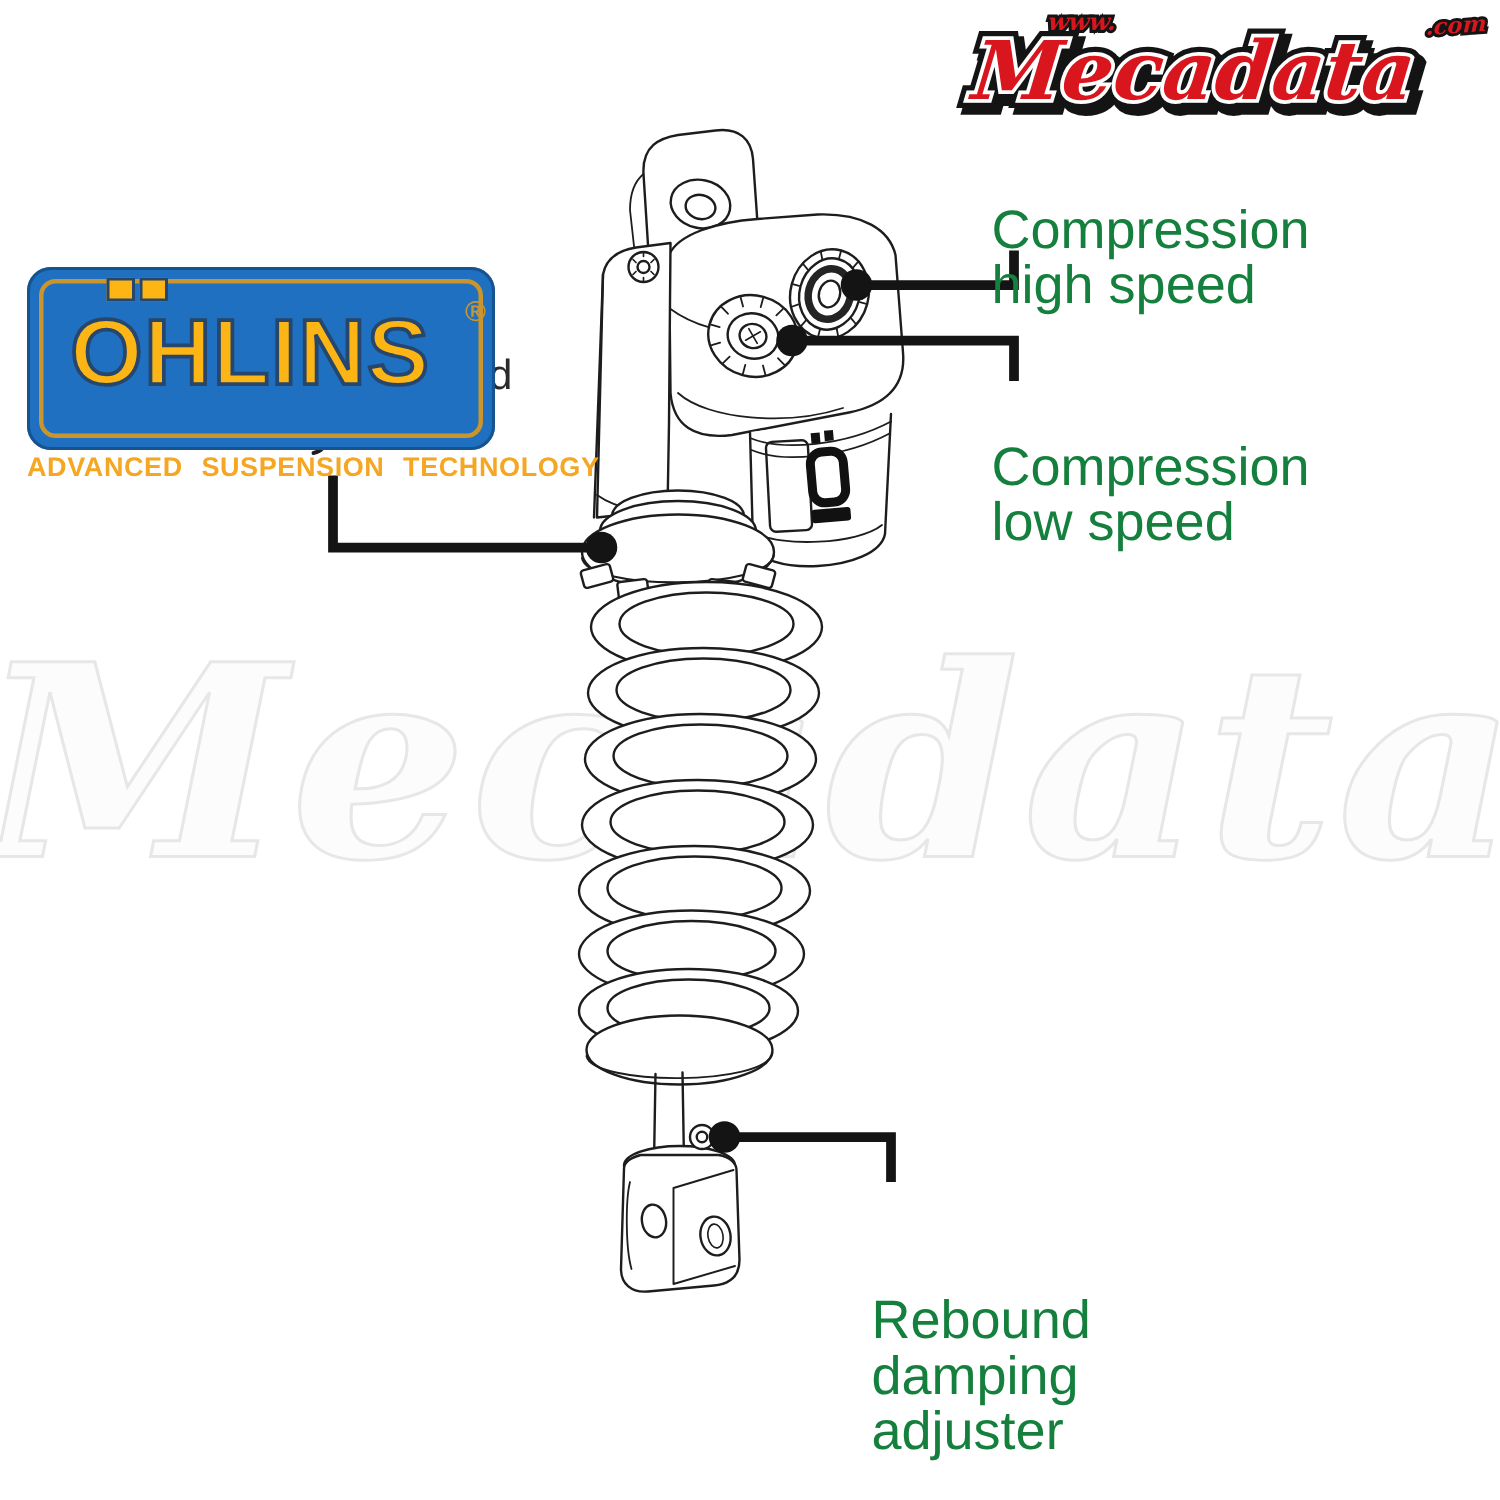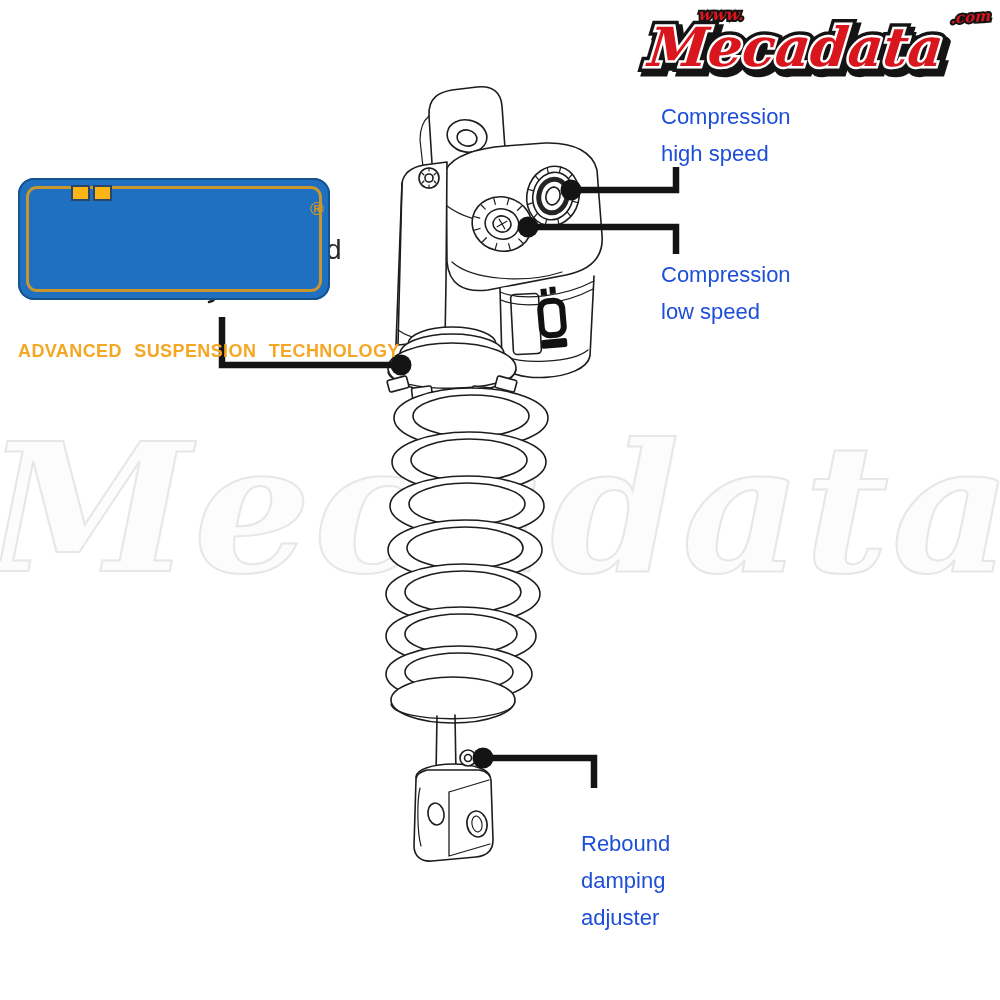--- a/index.html
+++ b/index.html
@@ -19,22 +19,23 @@
     -webkit-text-stroke:2px #e7e7e7;
     letter-spacing:2px;
     transform:scaleX(1.04);
     white-space:nowrap;
   }
   
   .art{position:absolute;left:0;top:0;z-index:2;}
   
   .callout{
     position:absolute;z-index:3;
-    font-size:22px;line-height:37px;color:#1d4ed8;
+    font-size:36px;line-height:37px;color:#15803d;
     white-space:pre-line;
+    margin-top:36px;
   }
   #lbl-comp-high{left:661px;top:98px;}
   #lbl-comp-low{left:661px;top:256px;}
   #lbl-rebound{left:581px;top:825px;}
   #fragment-d{left:326px;top:234px;z-index:3;position:absolute;font-size:28px;color:#2a2a2a;}
   
   .ohlins{
     position:absolute;left:18px;top:178px;width:312px;height:122px;z-index:3;
     background:#1f70c1;border-radius:16px;
     box-shadow:inset 0 0 0 2px #16538f;
@@ -58,21 +59,20 @@
   .ohlins .u2{left:75px;}
   .ohlins .reg{
     position:absolute;right:6px;top:20px;font-size:19px;color:#c9952c;
     -webkit-text-stroke:0;font-weight:bold;
   }
   .ohlins-tagline{
     position:absolute;left:18px;top:301px;width:330px;z-index:3;
     color:#f5a623;font-weight:bold;font-size:18px;
     letter-spacing:0.4px;word-spacing:7px;white-space:nowrap;
     font-family:"Liberation Sans", sans-serif;
-    margin-top:40px;
   }
   
   .mecadata{position:absolute;left:583px;top:0px;z-index:3;}
 </style>
 </head>
 <body>
 
 <div class="watermark">Mecadata</div>
 
 <svg class="art" width="1000" height="1000" viewBox="0 0 1000 1000">
@@ -209,20 +209,21 @@
 high speed</div>
 <div class="callout" id="lbl-comp-low">Compression
 low speed</div>
 <div class="callout" id="lbl-rebound">Rebound
 damping
 adjuster</div>
 <div id="fragment-d">d</div>
 
 <div class="ohlins">
   <div class="gold-border"></div>
+  <div class="brand">OHLINS</div>
   <div class="umlaut u1"></div>
   <div class="umlaut u2"></div>
   <div class="reg">®</div>
 </div>
 <div class="ohlins-tagline">ADVANCED SUSPENSION TECHNOLOGY</div>
 
 <svg class="mecadata" width="417" height="88" viewBox="0 0 417 88">
   <g font-family="DejaVu Serif, serif" font-style="italic" font-weight="bold" transform="skewX(-6)" text-anchor="middle">
     <text x="218" y="66" font-size="54" stroke="#141414" stroke-width="13" paint-order="stroke" fill="#141414" transform="translate(4,4)">Mecadata</text>
     <text x="218" y="66" font-size="54" stroke="#141414" stroke-width="12" paint-order="stroke" fill="#141414">Mecadata</text>

